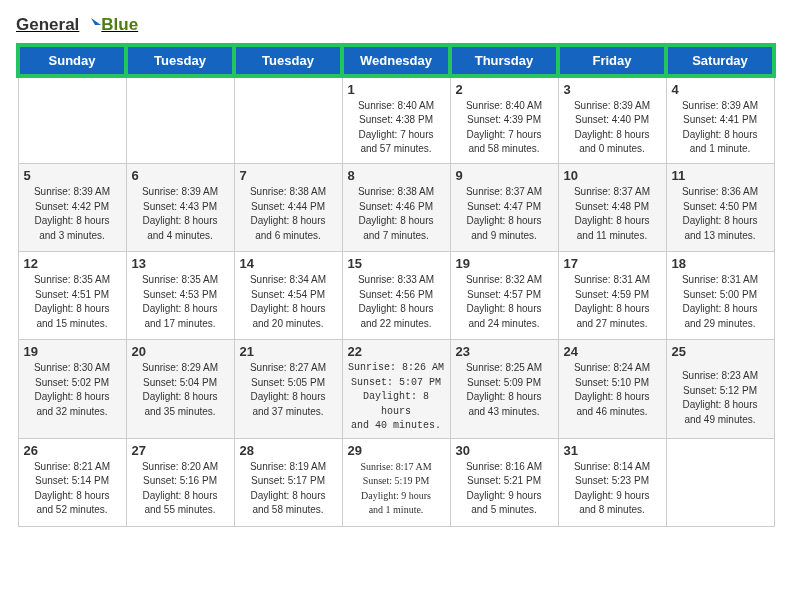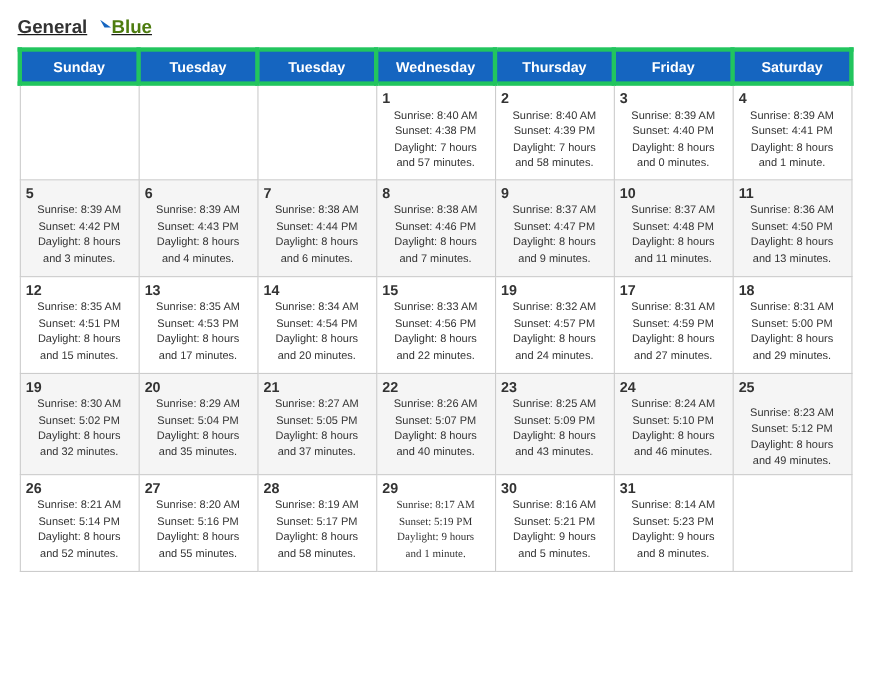--- a/index.html
+++ b/index.html
@@ -263,21 +263,21 @@
         </td>
         <td>
           <span class="day-num">21</span>
           <div class="cell-text" style="white-space: pre-line;">Sunrise: 8:27 AM
 Sunset: 5:05 PM
 Daylight: 8 hours
 and 37 minutes.</div>
         </td>
         <td>
           <span class="day-num">22</span>
-          <div class="cell-text" style="white-space: pre-line;">Sunrise: 8:26 AM
+          <div class="cell-text" style="white-space: pre-line; font-family: Liberation Mono, monospace;">Sunrise: 8:26 AM
 Sunset: 5:07 PM
 Daylight: 8 hours
 and 40 minutes.</div>
         </td>
         <td>
           <span class="day-num">23</span>
           <div class="cell-text" style="white-space: pre-line;">Sunrise: 8:25 AM
 Sunset: 5:09 PM
 Daylight: 8 hours
 and 43 minutes.</div>

